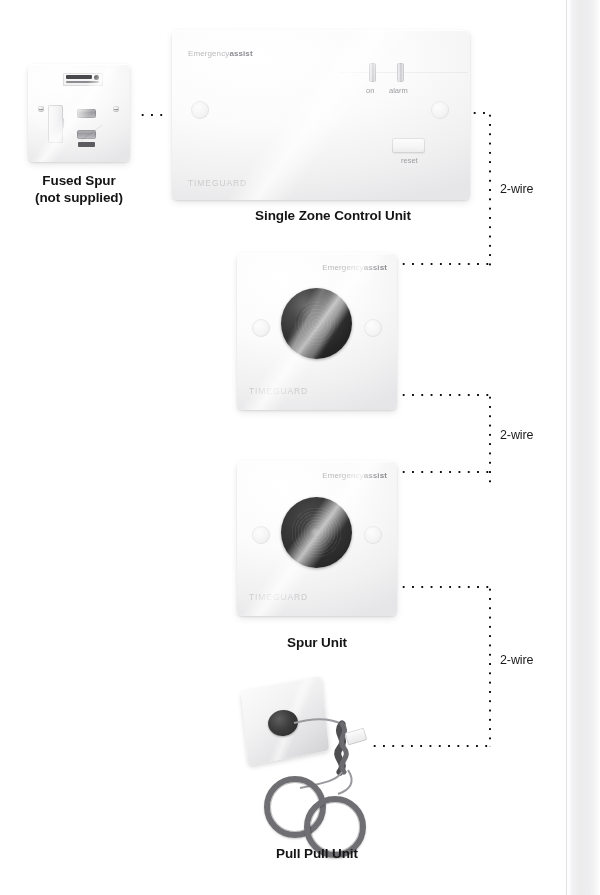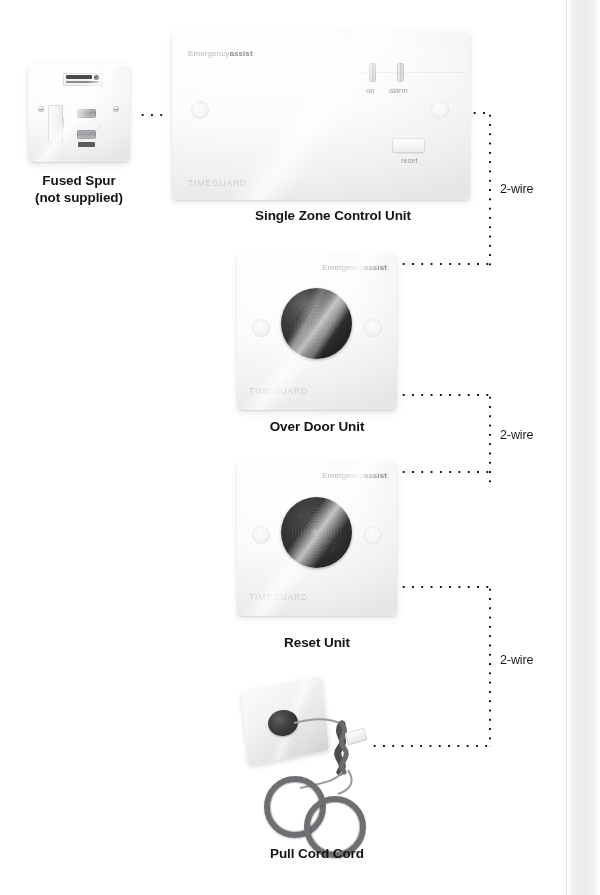--- a/index.html
+++ b/index.html
@@ -386,36 +386,35 @@
       <span>Emergency</span><b>assist</b>
     </div>
 
     <div class="fixcap" style="left:15px; top:66px; width:18px; height:18px;"></div>
     <div class="fixcap" style="left:127px; top:66px; width:18px; height:18px;"></div>
 
     <div class="dome-over" style="left:44px; top:35px; width:71px; height:71px;"></div>
 
     <div class="brand-tg" style="left:12px; top:133px;">TIMEGUARD</div>
   </div>
-  <div class="caption" style="left:217px; top:418px; width:200px;">Over Door Unit</div>
 
   <div class="plate" style="left:237px; top:461px; width:160px; height:155px;">
 
     <div class="brand-ea" style="right:10px; top:10px;">
       <span>Emergency</span><b>assist</b>
     </div>
 
     <div class="fixcap" style="left:15px; top:65px; width:18px; height:18px;"></div>
     <div class="fixcap" style="left:127px; top:65px; width:18px; height:18px;"></div>
 
     <div class="dome-reset" style="left:44px; top:36px; width:71px; height:71px;"></div>
 
     <div class="brand-tg" style="left:12px; top:131px;">TIMEGUARD</div>
   </div>
-  <div class="caption" style="left:217px; top:634px; width:200px;">Reset Unit</div>
+  <div class="caption" style="left:217px; top:634px; width:200px;">Spur Unit</div>
 
   <div style="position:absolute; left:238px; top:678px; width:180px; height:150px;">
 
     <div class="pc-body" style="left:6px; top:6px; width:82px; height:74px;"></div>
 
     <div class="pc-knob" style="left:30px; top:32px; width:30px; height:26px;"></div>
 
     <svg class="pc-cord" width="180" height="150" viewBox="0 0 180 150" style="left:0; top:0;">
 
       <path d="M56,45 C74,40 92,40 104,46" fill="none" stroke="#9a9a9e" stroke-width="2"></path>
@@ -425,18 +424,18 @@
 
       <path d="M104,94 C98,104 80,106 62,110" fill="none" stroke="#9a9a9e" stroke-width="2"></path>
       <path d="M110,92 C118,104 112,112 100,116" fill="none" stroke="#9a9a9e" stroke-width="2"></path>
     </svg>
 
     <div class="pc-plug" style="left:108px; top:52px; width:20px; height:13px;"></div>
 
     <div class="pc-ring" style="left:26px; top:98px; width:50px; height:50px;"></div>
     <div class="pc-ring" style="left:66px; top:118px; width:50px; height:50px;"></div>
   </div>
-  <div class="caption" style="left:217px; top:845px; width:200px;">Pull Cord Cord</div>
+  <div class="caption" style="left:217px; top:845px; width:200px;">Pull Pull Unit</div>
 
   <div class="gutter-line"></div>
   <div class="gutter"></div>
 
 </div>
 
 </body></html>

